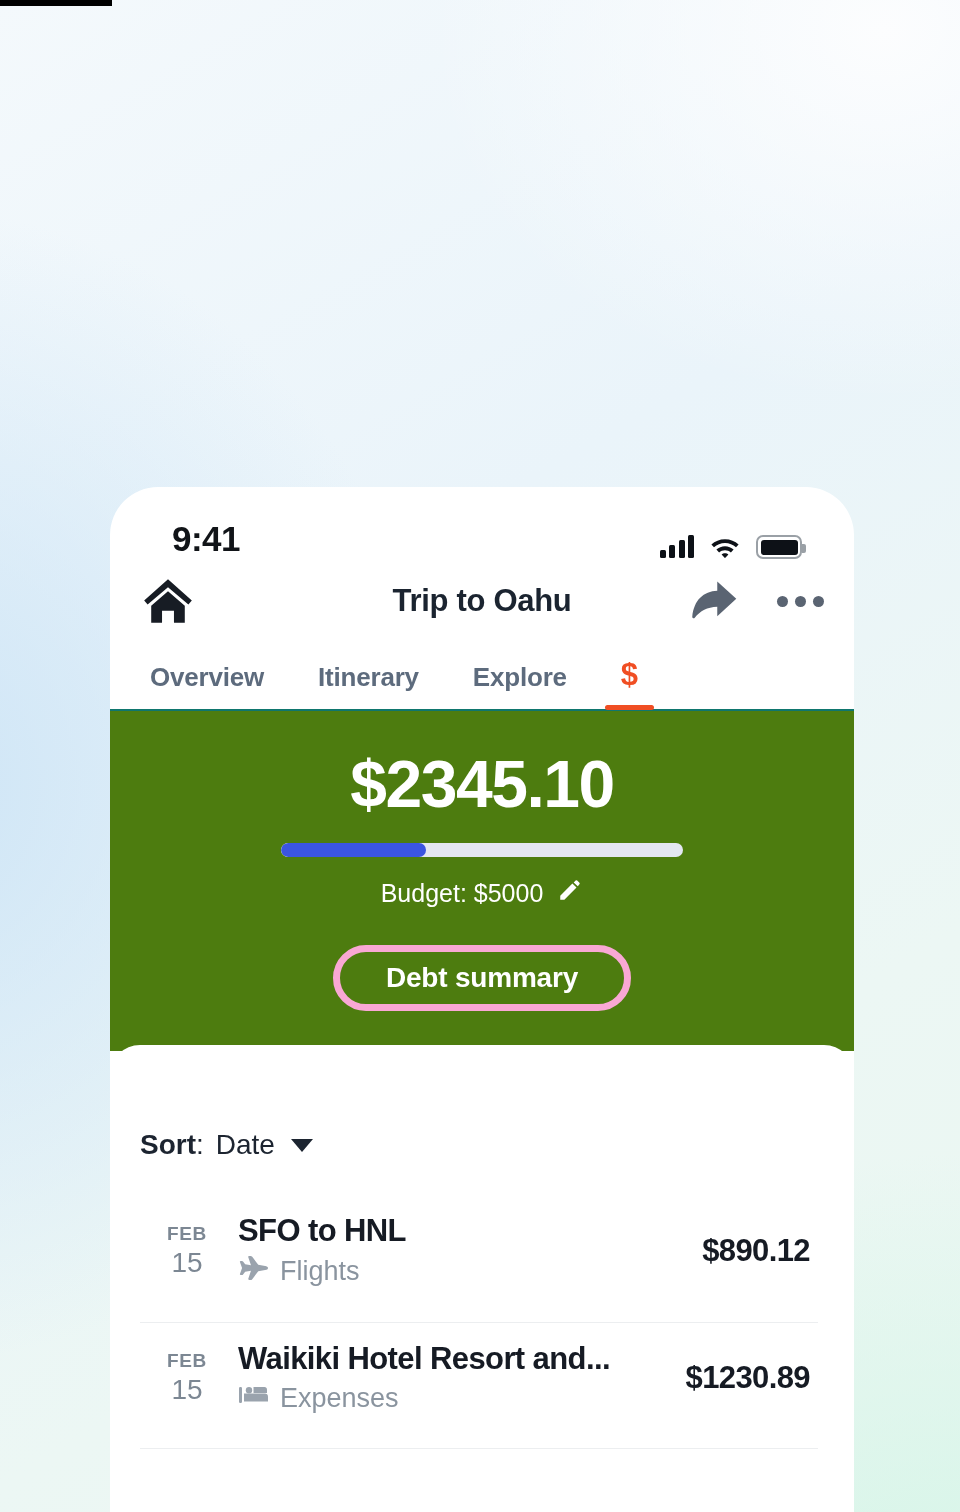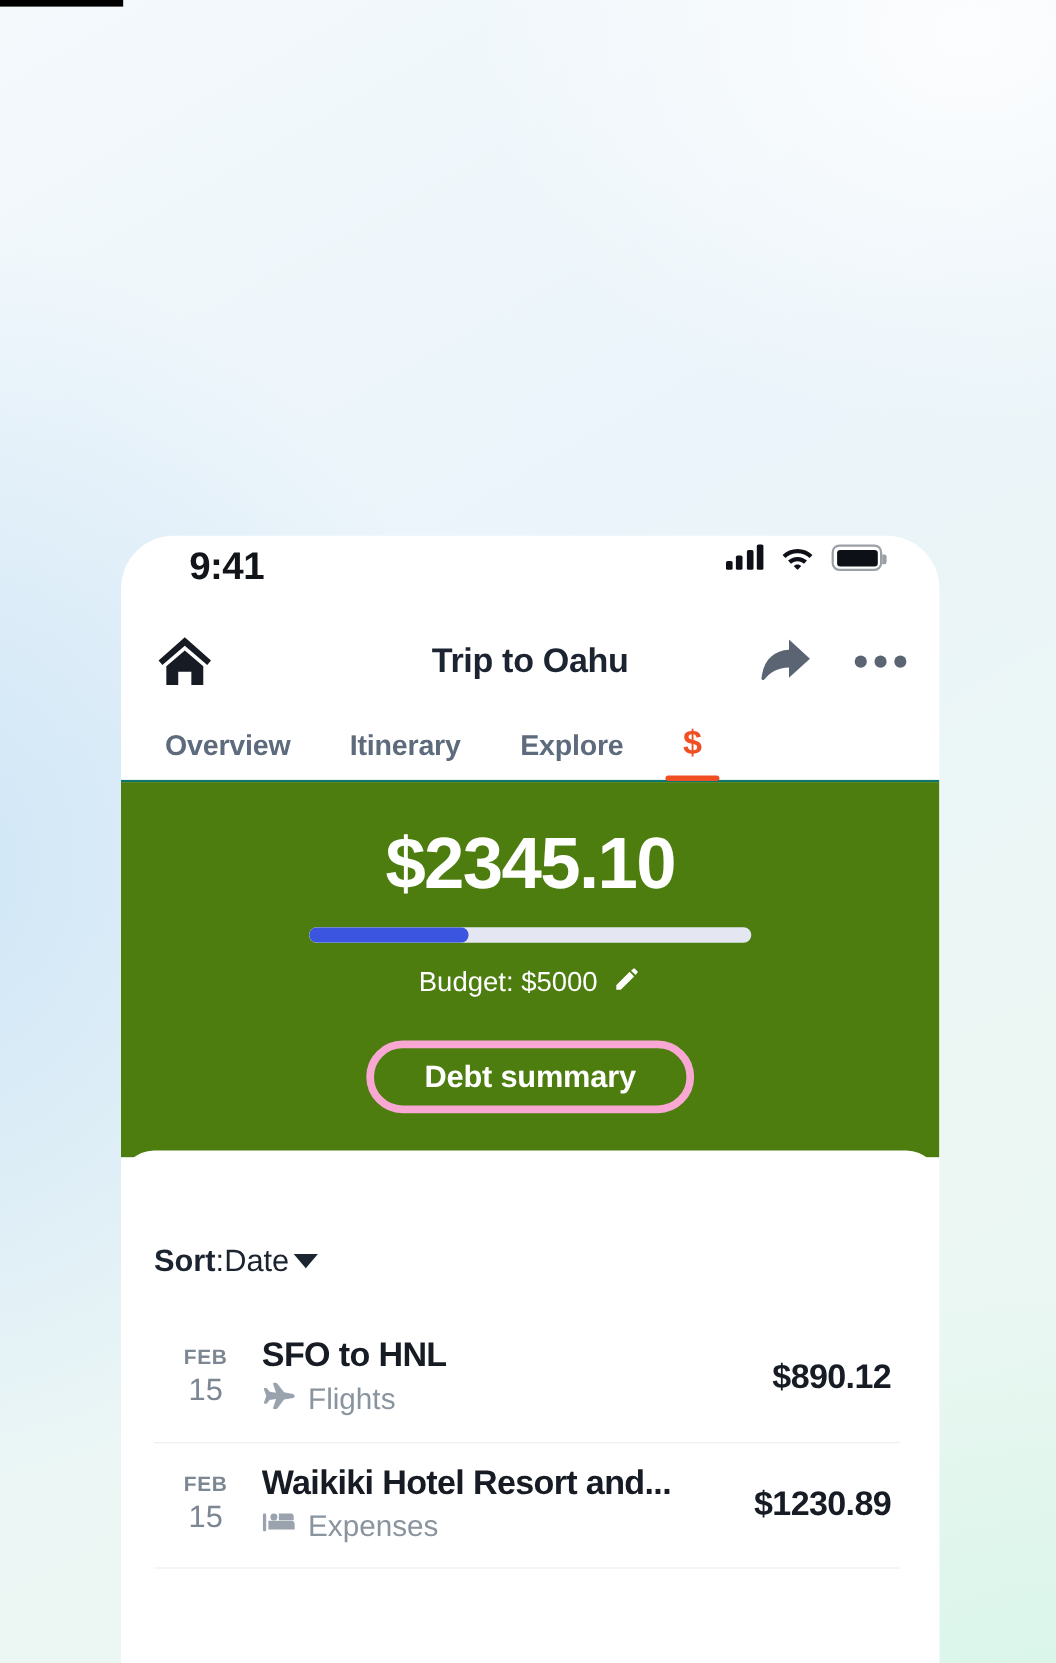--- a/index.html
+++ b/index.html
@@ -31,21 +31,21 @@
     left:110px; top:487px;
     width:744px; height:1025px;
     background:#ffffff;
     border-radius:48px 48px 0 0;
     overflow:hidden;
   }
 
   
   .statusbar {
     height:72px;
-    display:flex; align-items:flex-start; justify-content:space-between;
+    display:flex; align-items:flex-end; justify-content:space-between;
     padding:8px 52px 0 62px;
   }
   .clock {
     font-size:35px; font-weight:600; color:#111418;
     letter-spacing:-0.5px;
   }
   .status-icons { display:flex; align-items:center; gap:16px; }
   .sig { display:flex; align-items:flex-end; gap:3.5px; height:22px; }
   .sig i { display:block; width:6px; background:#0d1117; border-radius:1.5px; }
   .sig i:nth-child(1){ height:8px; }
@@ -137,35 +137,35 @@
     padding:42px 36px 0 30px;
     min-height:470px;
   }
   .sheet-head { display:flex; align-items:center; }
   .sheet-title {
     font-size:42px; font-weight:800; color:#181d26; letter-spacing:-1px;
   }
   .sheet-actions { margin-left:auto; display:flex; align-items:center; gap:68px; }
 
   .sort-row {
-    margin-top:42px; display:flex; align-items:center; 
+    margin-top:42px; display:flex; align-items:center; gap:12px;
     font-size:28px; color:#1c2430; cursor:pointer;
   }
   .sort-row b { font-weight:800; }
   .caret {
     width:0; height:0; margin-left:4px;
     border-left:11px solid transparent; border-right:11px solid transparent;
     border-top:13px solid #1c2430;
   }
 
   
   .exp-list { margin-top:34px; }
   .exp-row {
     display:flex; align-items:center;
-    padding:18px 8px 22px 8px;
+    padding:18px 8px 34px 8px;
     border-bottom:1px solid #eceef0;
     cursor:pointer;
   }
   .exp-date {
     width:78px; flex:none; text-align:center; color:#7c8793;
   }
   .exp-date .m { display:block; font-size:19px; font-weight:700; letter-spacing:0.6px; }
   .exp-date .d { display:block; font-size:28px; font-weight:400; margin-top:2px; }
   .exp-main { flex:1 1 auto; min-width:0; padding-left:12px; }
   .exp-name {

